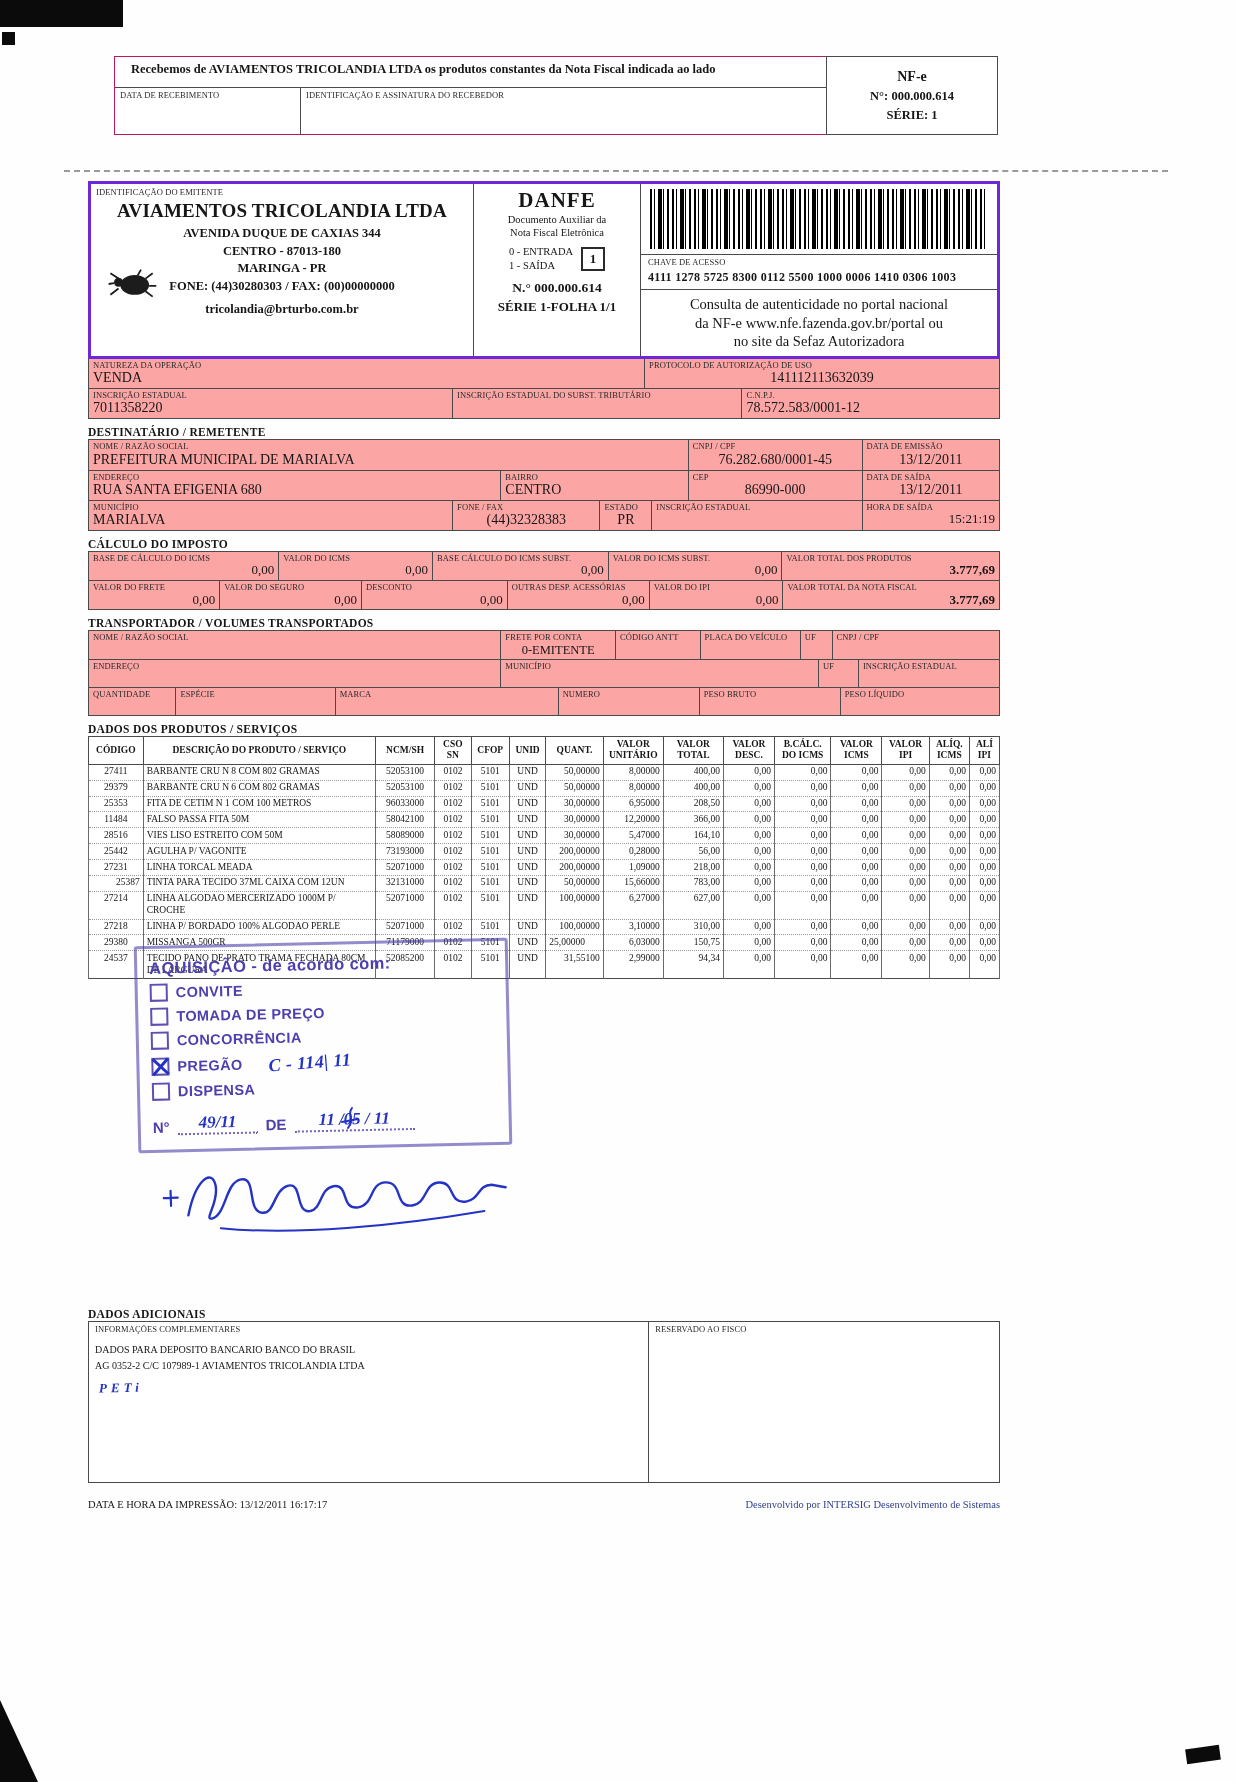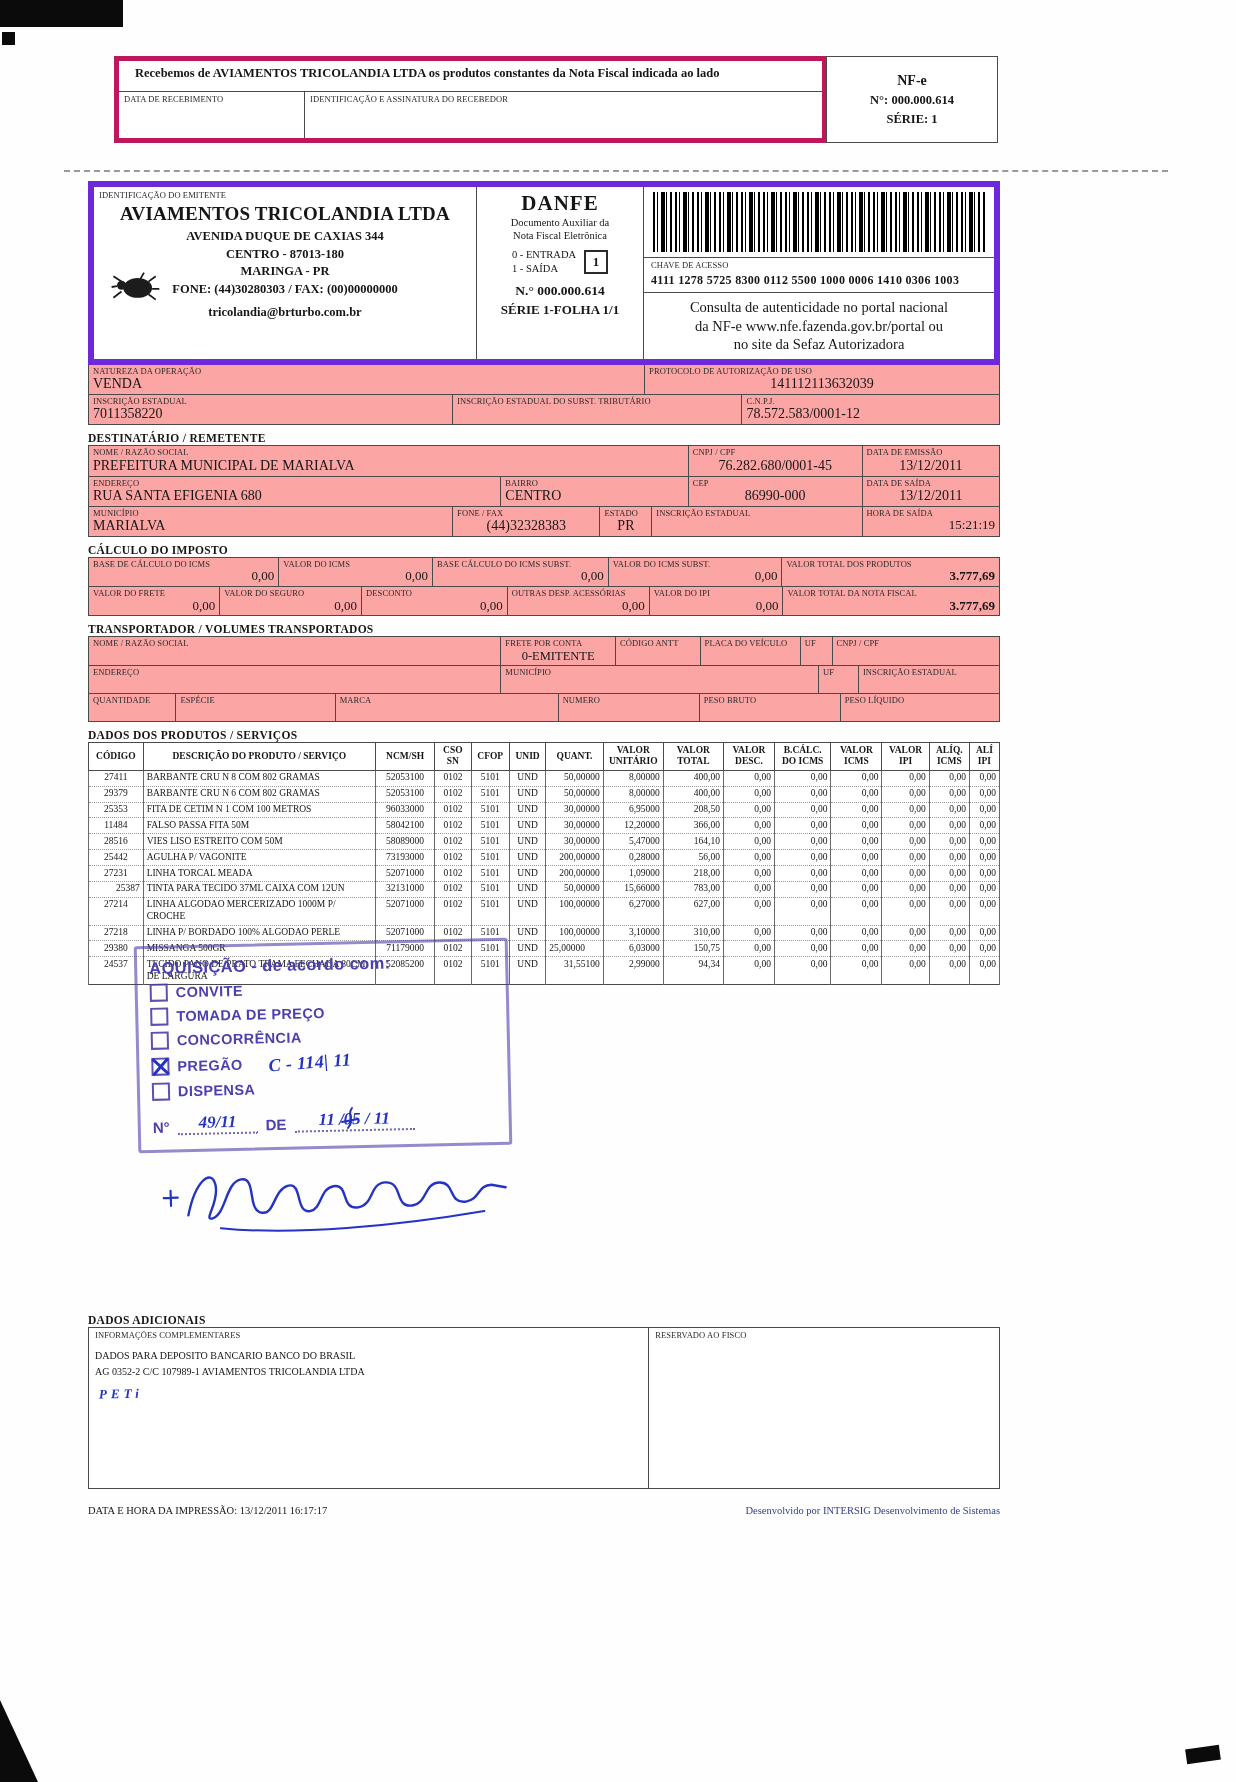--- a/index.html
+++ b/index.html
@@ -10,42 +10,42 @@
   
   .artifact{position:absolute;background:#0b0b0b;}
   #art-tl{left:0;top:0;width:123px;height:27px;}
   #art-tl2{left:2px;top:32px;width:13px;height:13px;}
   #art-dot{left:130px;top:58px;width:7px;height:7px;border-radius:50%;}
   #art-bl{left:0;top:1700px;width:38px;height:82px;clip-path:polygon(0 0,0 100%,100% 100%);}
   #art-br{left:1186px;top:1747px;width:34px;height:15px;transform:rotate(-8deg);}
 
   
   #canhoto{position:absolute;left:114px;top:56px;width:884px;display:flex;align-items:stretch;}
-  #canhoto .c-left{flex:1;border:5px solid #be185d;display:flex;flex-direction:column;background:#fff;}
+  #canhoto .c-left{flex:1;border:1px solid #be185d;display:flex;flex-direction:column;background:#fff;}
   .c-statement{padding:5px 8px 10px 16px;font-size:12.5px;font-weight:bold;border-bottom:1px solid #4a4a4a;}
   .c-bottom{display:flex;height:46px;}
   .c-cell{padding:2px 5px;}
   .c-cell.c1{width:175px;border-right:1px solid #4a4a4a;}
   .c-cell.c2{flex:1;}
   #canhoto .c-nfe{width:170px;border:1px solid #4a4a4a;margin-left:-1px;display:flex;flex-direction:column;
                   align-items:center;justify-content:center;gap:4px;font-weight:bold;background:#fff;}
   .c-nfe .t1{font-size:14px;}
   .c-nfe .t2,.c-nfe .t3{font-size:12.5px;}
 
   #cut-line{position:absolute;left:64px;top:170px;width:1104px;border-top:2px dashed #9a9a9a;}
 
   
   #doc{position:absolute;left:88px;top:181px;width:912px;}
   .lbl{display:block;font-size:8.5px;line-height:1.2;color:#2a2a2a;letter-spacing:.1px;}
   .val{display:block;font-size:14px;line-height:1.15;min-height:14px;}
   .val.num{text-align:right;font-size:13px;}
   .val.ctr{text-align:center;}
   .val.b{font-weight:bold;}
 
-  #header-block{display:flex;border:6px solid #6d28d9;background:#fff;}
+  #header-block{display:flex;border:3px solid #6d28d9;background:#fff;}
   #emitente{width:372px;padding:3px 5px;position:relative;}
   .emit-nome{font-size:19px;font-weight:bold;text-align:center;margin-top:3px;letter-spacing:.2px;}
   .emit-addr{margin-top:3px;text-align:center;font-size:12.5px;font-weight:bold;line-height:1.4;}
   #logo{position:absolute;left:14px;top:80px;}
   .emit-email{margin-top:7px;text-align:center;font-size:12.5px;font-weight:bold;}
   #danfe-box{width:156px;border-left:1px solid #4a4a4a;padding:4px 5px;text-align:center;}
   .danfe-title{font-size:21px;font-weight:bold;letter-spacing:1px;}
   .danfe-sub{font-size:10.5px;line-height:1.25;}
   .danfe-io{display:flex;justify-content:center;align-items:center;gap:8px;margin:6px 0 3px;}
   .danfe-io .io-lines{text-align:left;font-size:10.5px;line-height:1.35;}

